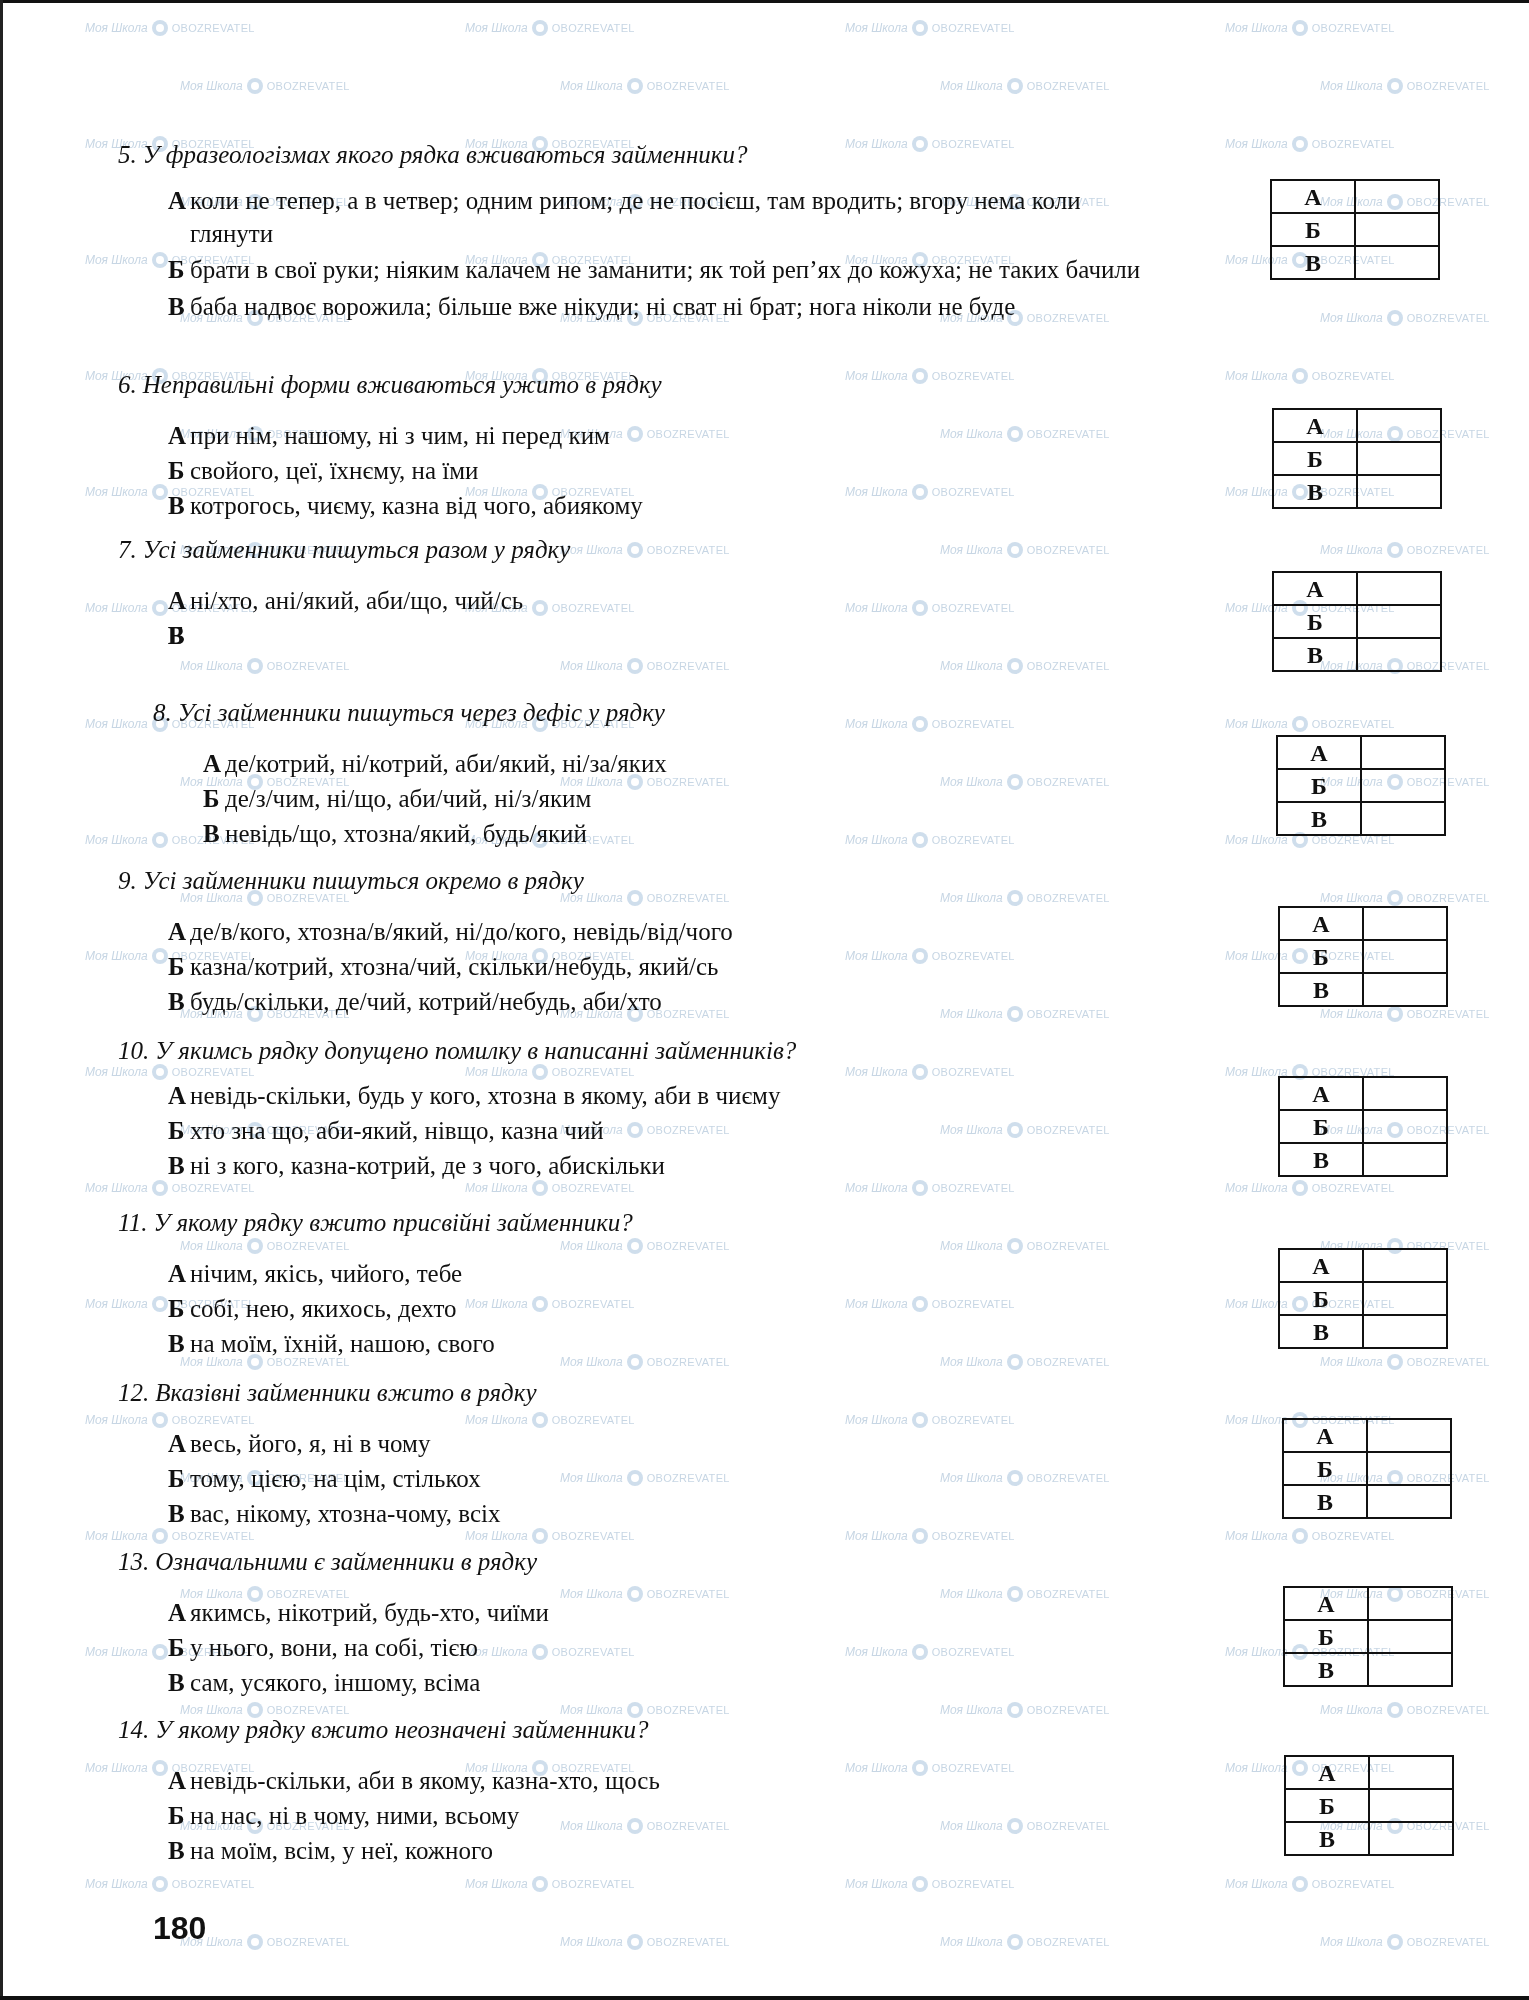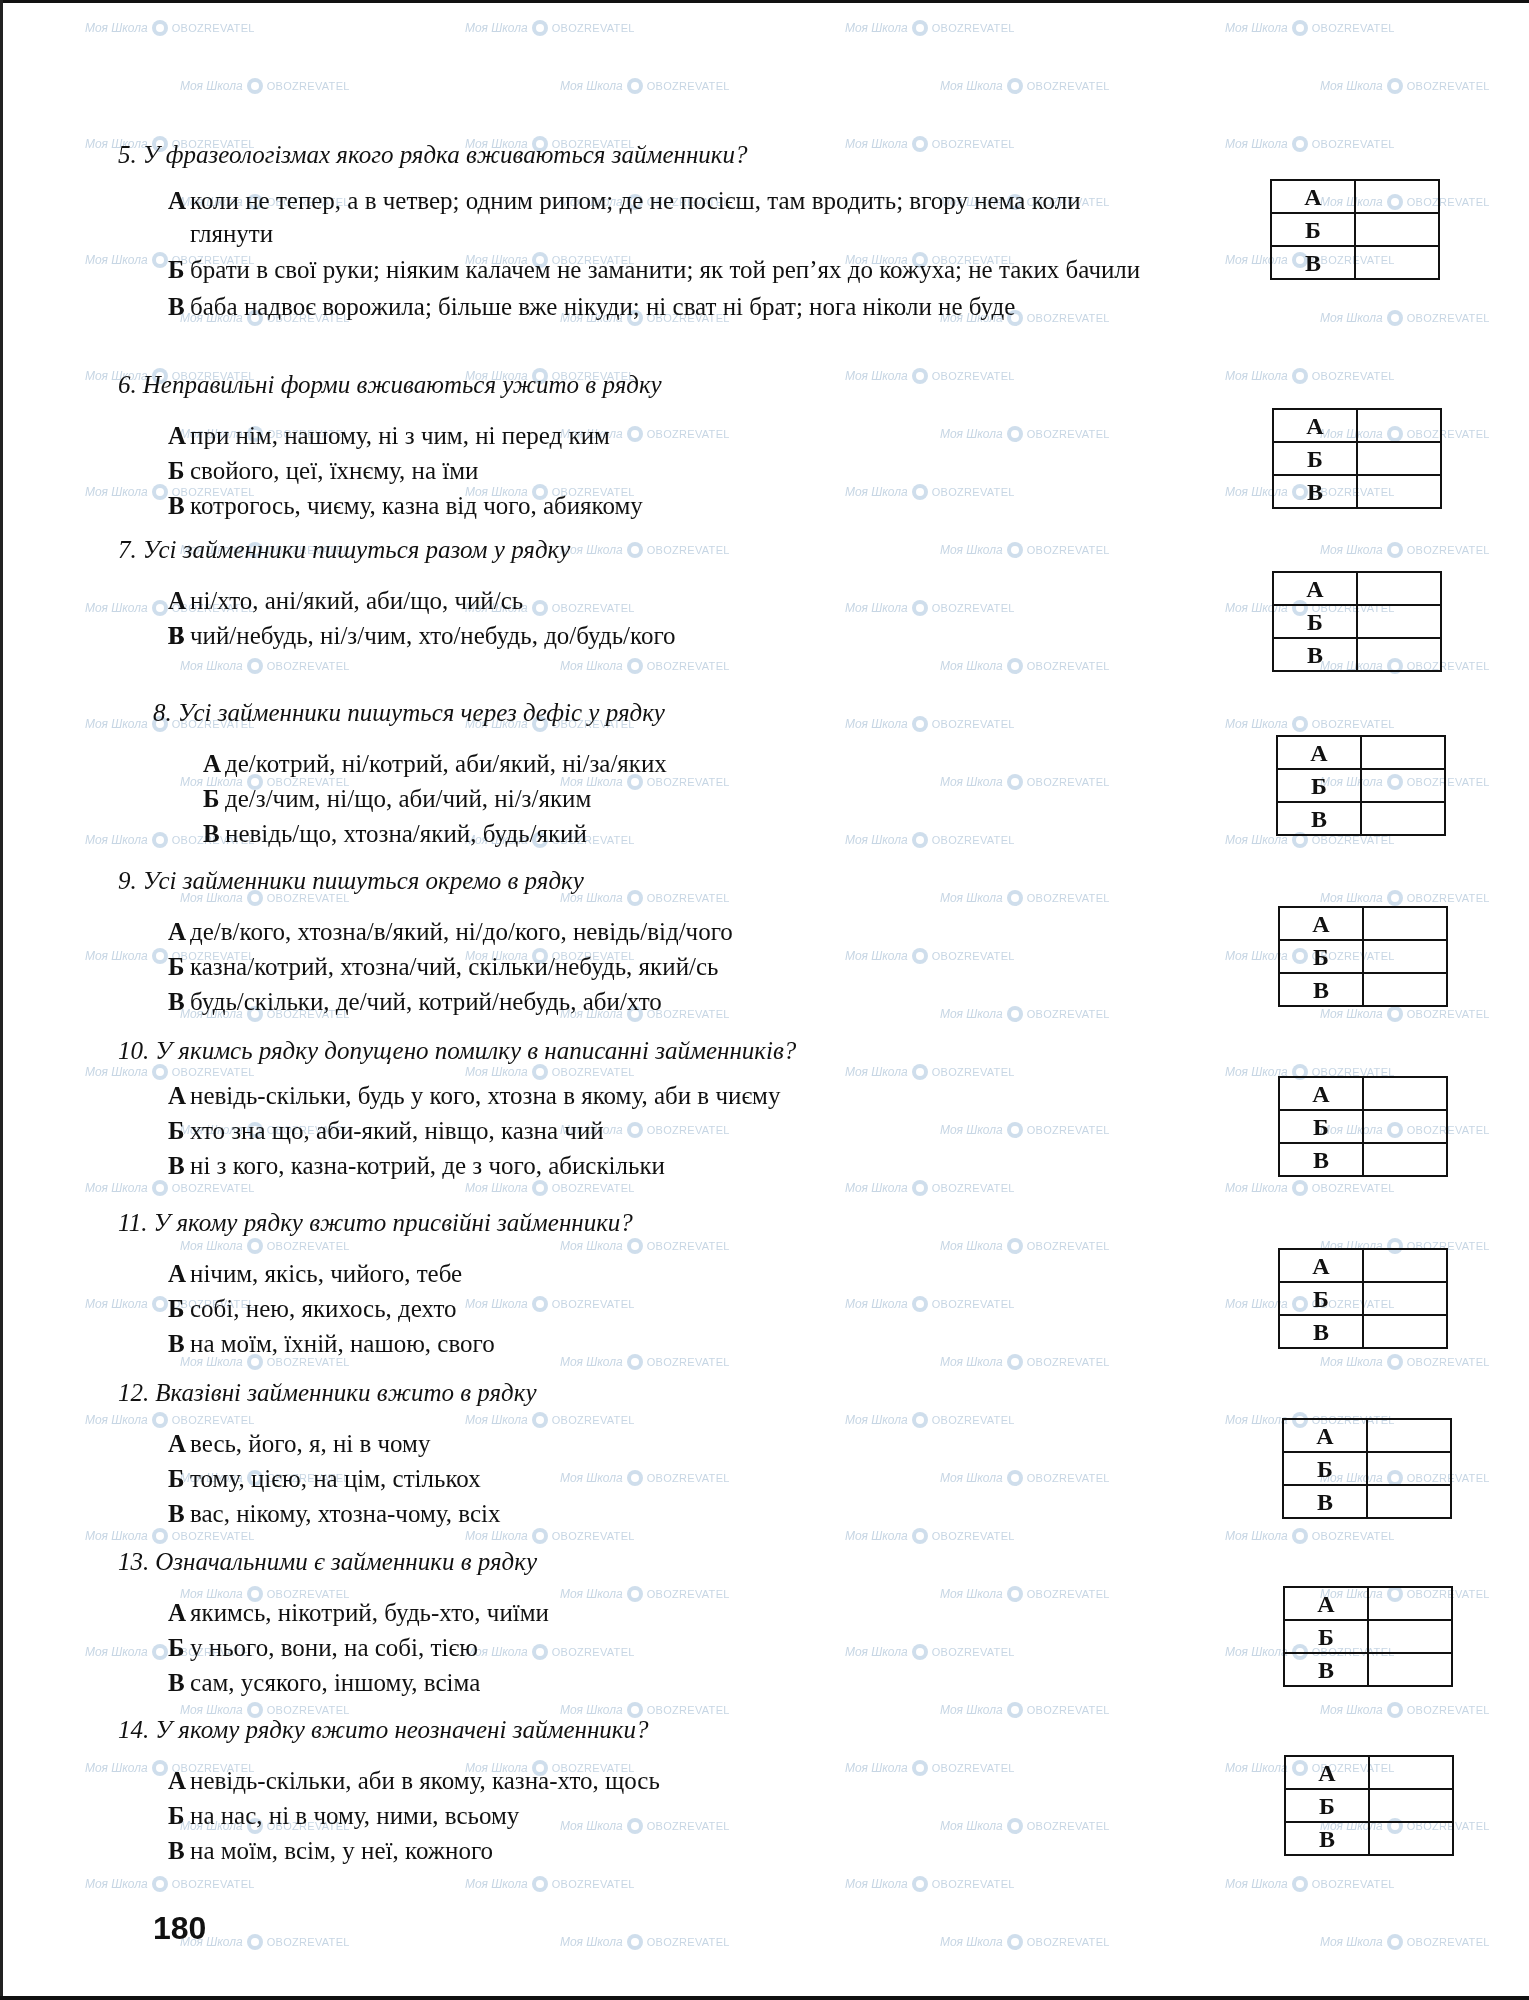--- a/index.html
+++ b/index.html
@@ -792,21 +792,21 @@
           <td class="cell"></td>
         </tr>
   </tbody>
     </table>
 
   <div class="question" style="top:535px;">
     <p class="q-title"><span class="num">7.</span><span>Усі займенники пишуться разом у рядку</span></p>
     <div class="options" style="margin-top:18px;">
       <div class="option"><span class="letter">А</span><span>ні/хто, ані/який, аби/що, чий/сь</span></div>
       <div class="option"><span class="letter">Б</span></div>
-      <div class="option"><span class="letter">В</span><span>чий/небудь, ні/з/чим, хто/небудь, до/будь/кого</span></div>
+      <div class="option"><span class="letter">В</span></div>
     </div>
   </div>
   <table class="answer-box" style="left:1272px; top:571px;">
     <tbody>
         <tr>
           <td class="lbl">А</td>
           <td class="cell"></td>
         </tr>
     <tr>
           <td class="lbl">Б</td>

